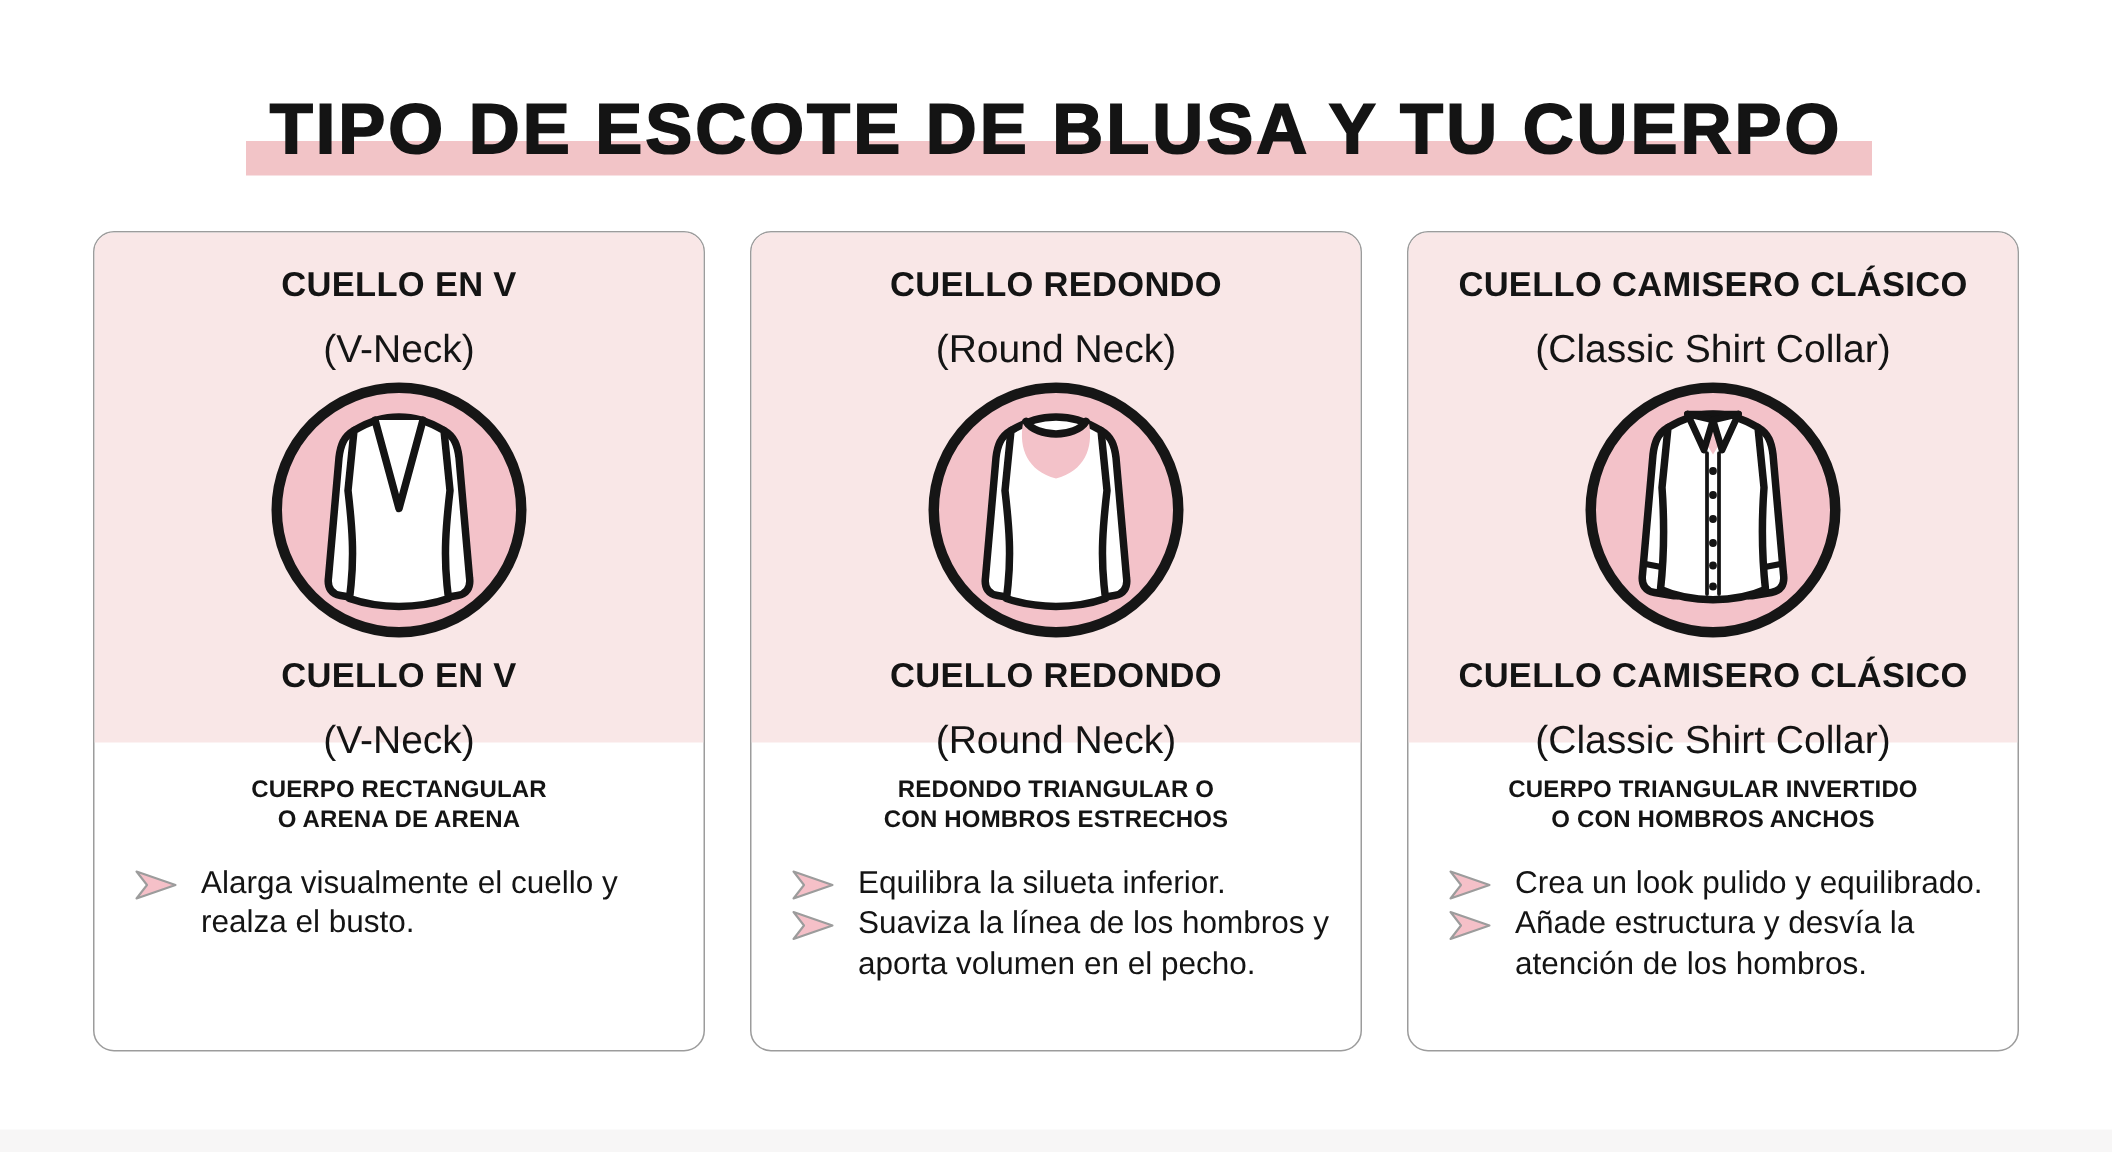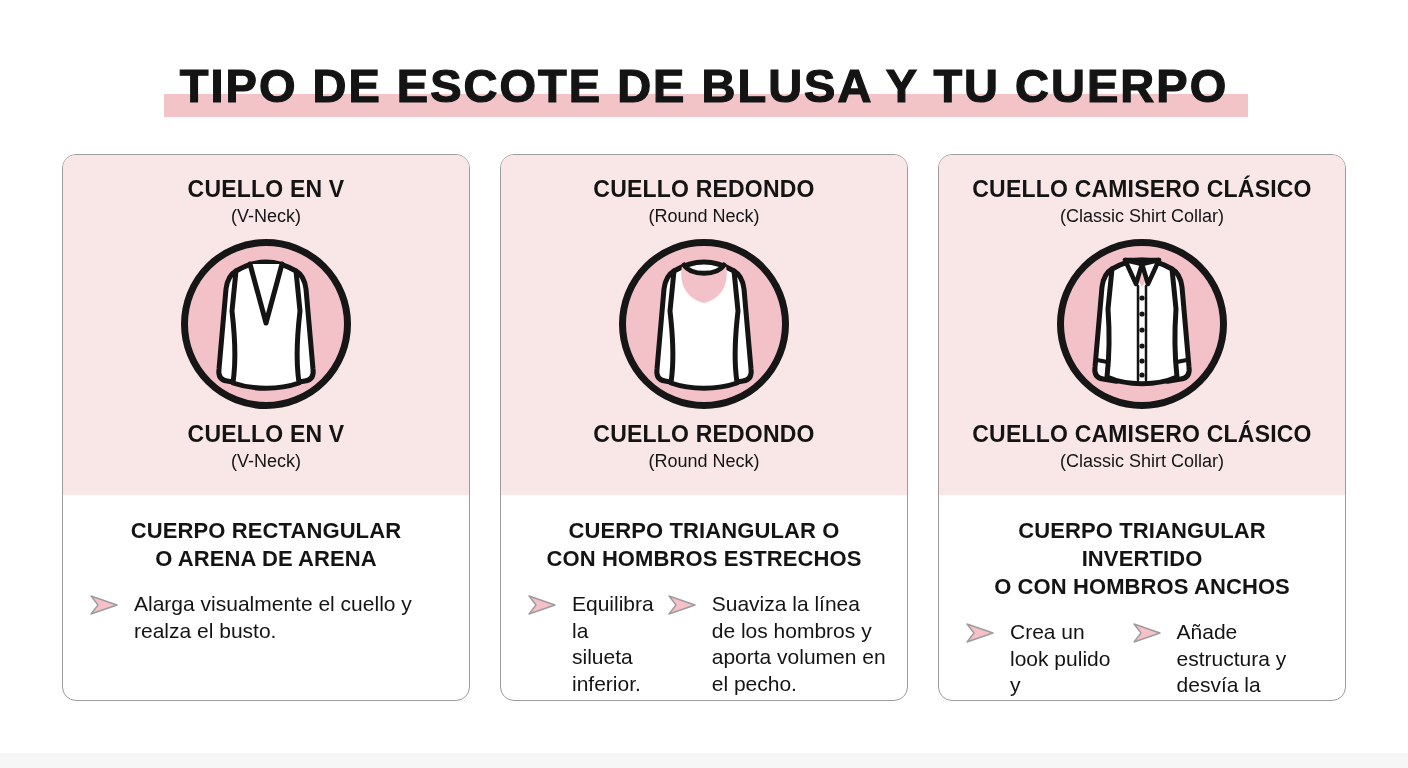--- a/index.html
+++ b/index.html
@@ -59,51 +59,51 @@
     text-align:center;
   }
   .neck-title {
     font-size:23px;
     font-weight:bold;
     letter-spacing:0.2px;
     line-height:27px;
   }
   .neck-title.second { margin-top:12px; }
   .neck-sub {
-    font-size:18px;
+    font-size:26px;
     line-height:26px;
-    margin-top:0;
+    margin-top:16px;
   }
   .badge {
     width:170px; height:170px;
     margin:10px auto 0;
     border-radius:50%;
     background:var(--circle, #f3c2c9);
     border:7px solid #161616;
     display:flex;
     align-items:center;
     justify-content:center;
   }
   .badge svg { display:block; }
 
   
   .card-white { padding:18px 18px 0; }
   .body-heading {
-    font-size:22px;
+    font-size:16px;
     font-weight:bold;
     text-align:center;
     line-height:1.28;
     letter-spacing:0.1px;
     margin:4px 0 18px;
   }
   .bullets {
     list-style:none;
     display:flex;
-    flex-direction:row;
-    gap:13px;
+    flex-direction:column;
+    gap:1px;
     padding-left:8px;
   }
   .bullet {
     display:flex;
     align-items:flex-start;
     gap:15px;
     font-size:21px;
     line-height:1.26;
   }
   .dart { width:30px; height:22px; flex:0 0 auto; margin-top:3px; }
@@ -171,21 +171,21 @@
             <path d="M40,22 C52,15 60,13 70,13 C80,13 88,15 100,22 L104,62 C101,88 100,105 102,125 L103,134 C83,141 57,141 37,134 L38,125 C40,105 39,88 36,62 Z" fill="#ffffff"></path>
             <path d="M48,17 C55,29 85,29 92,17 C95,34 89,49 70,54 C51,49 45,34 48,17 Z" fill="#f3c2c9" stroke="none"></path>
             <path d="M50,16 C57,27 83,27 90,16" fill="none"></path>
           </svg>
         </div>
         <h2 class="neck-title second">CUELLO REDONDO</h2>
         <div class="neck-sub">(Round Neck)</div>
       </div>
       <div class="card-white">
         <h3 class="body-heading">
-          <span>CUERPO TRIANGULAR O</span><br>
+          <span>REDONDO TRIANGULAR O</span><br>
           <span>CON HOMBROS ESTRECHOS</span>
         </h3>
         <ul class="bullets">
           <li class="bullet">
             <svg class="dart" viewBox="0 0 30 22">
                 <path d="M2,2 L28,11 L2,20 L9,11 Z" fill="#f5c0c8" stroke="#9c9c9c" stroke-width="1.4" stroke-linejoin="round"></path>
               </svg>
             <span class="bullet-text">Equilibra la silueta inferior.</span>
           </li>
           <li class="bullet">

